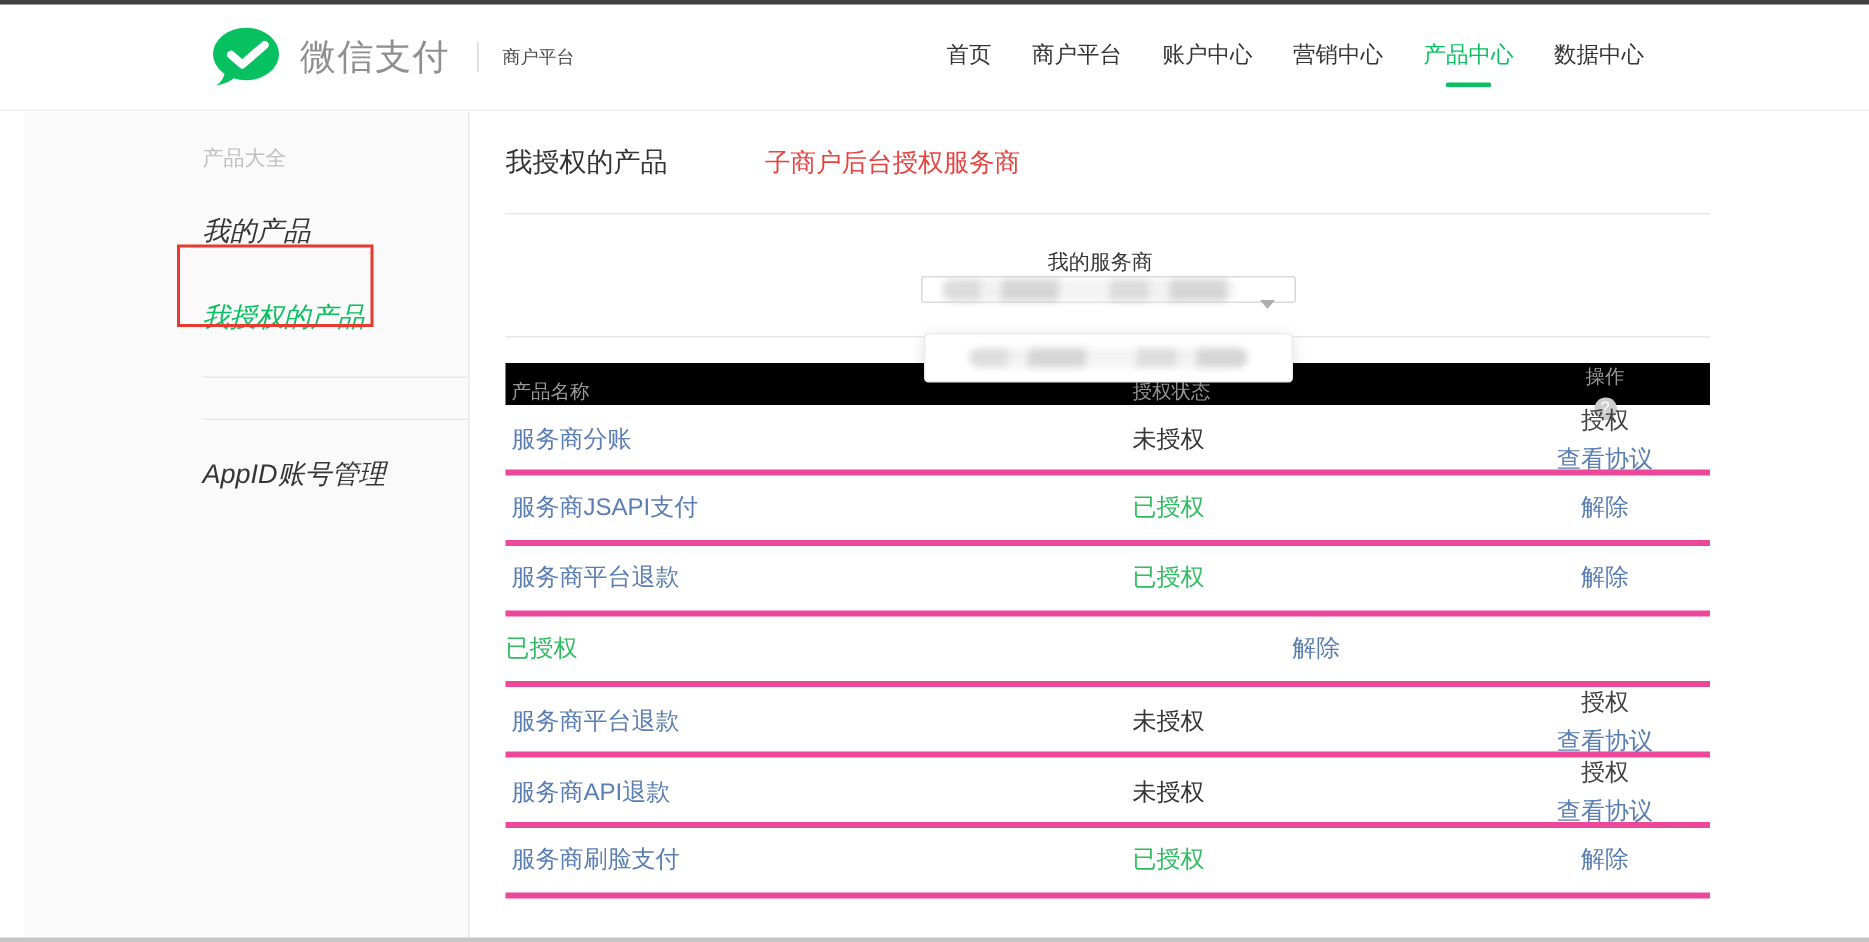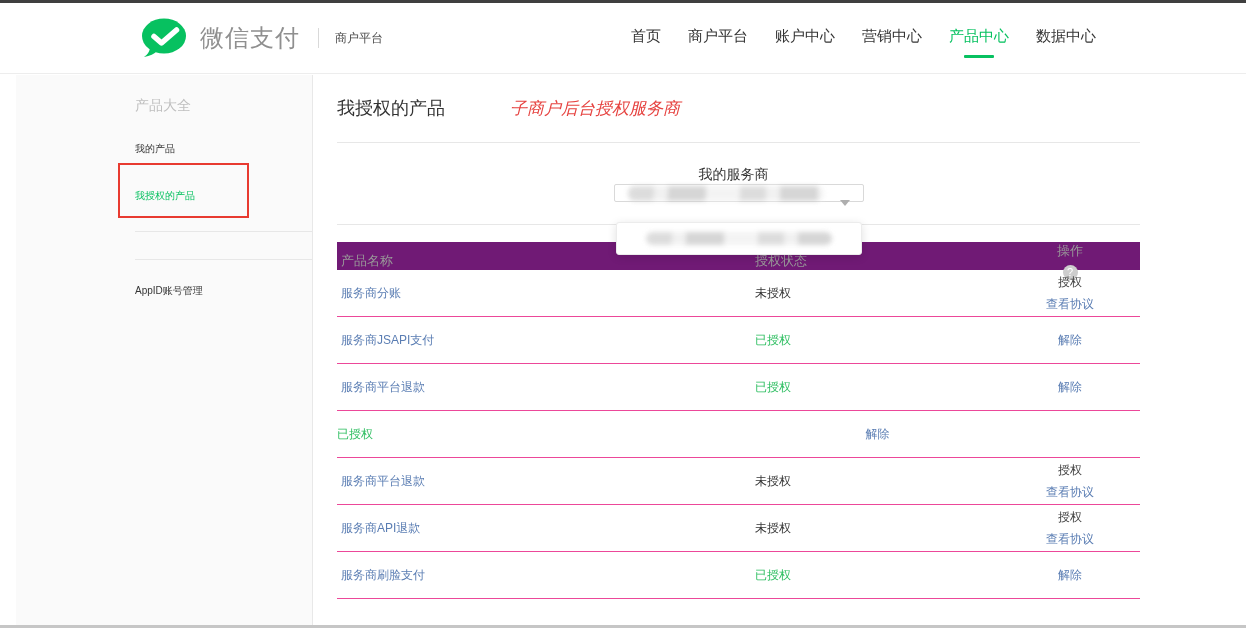--- a/index.html
+++ b/index.html
@@ -23,65 +23,65 @@
   .nav-item { font-size:15px; color:#353535; position:relative; padding:10px 0 14px; cursor:pointer; }
   .nav-item.active { color:#07c160;font-family:Liberation Mono, monospace; }
   .nav-item.active::after { content:""; position:absolute; left:50%; transform:translateX(-50%);
             bottom:2px; width:30px; height:3px; background:#07c160; border-radius:1px; }
 
   
   .sidebar { position:absolute; top:75px; left:16px; width:297px; height:550px;
              background:#fafafa; border-right:1px solid #e8e8e8; }
   .side-inner { padding-left:119px; }
   .side-section-title { margin-top:22px; font-size:14px; color:#bfbfbf; }
-  .side-item { font-size:10px; color:#353535; cursor:pointer; }
+  .side-item { font-size:18px; color:#353535; cursor:pointer;font-style:italic; }
   .side-item.active { color:#07c160; }
   .si-1 { margin-top:27px; }
   .si-2 { margin-top:33px; }
   .si-3 { margin-top:25px; }
   .si-4 { margin-top:24px; }
   .side-divider { height:1px; background:#e7e7e7; margin-left:119px; }
   .sd-1 { margin-top:28px; }
   .sd-2 { margin-top:27px; }
   .red-box { position:absolute; left:118px; top:163px; width:131px; height:55px;
              border:2px solid #e83a30; z-index:20; pointer-events:none; }
 
   
   .content { position:absolute; top:72px; left:337px; width:803px; }
   .title-row { display:flex; align-items:baseline; padding-top:24px; }
   .page-title { font-size:18px; color:#333; }
-  .annotation { font-size:17px; color:#e64340; margin-left:65px;font-style:italic; }
+  .annotation { font-size:17px; color:#e64340; margin-left:65px; }
   .h-divider { height:1px; background:#e7e7e7; }
   .hd-1 { margin-top:22px; }
   .hd-2 { margin-top:22px; }
 
   .provider-row { margin-top:23px; display:flex; align-items:center; height:36px;flex-direction:column; }
   .provider-label { width:80px; font-size:14px; color:#353535; }
   .select { position:relative; width:250px; height:36px; border:1px solid #d9d9d9; border-radius:2px;
             background:#fff; display:flex; align-items:center; cursor:pointer; }
   .caret { position:absolute; right:13px; top:15px; width:0; height:0;
            border-left:5px solid transparent; border-right:5px solid transparent; border-top:6px solid #aeaeae; }
   .redacted { filter:blur(2.5px); border-radius:7px; opacity:.85;
               background:repeating-linear-gradient(93deg,#d7d7d7 0 26px,#efefef 26px 40px,#cfcfcf 40px 78px,#f2f2f2 78px 112px); }
   .redacted.in-select { width:196px; height:15px; margin-left:13px; }
   .dropdown-panel { position:absolute; left:1px; top:37px; width:246px; height:33px; background:#fff;
                     border:1px solid #ececec; border-radius:3px; box-shadow:0 2px 10px rgba(0,0,0,.12);
                     display:flex; align-items:center; z-index:15; }
   .redacted.in-option { width:186px; height:13px; margin-left:29px; }
 
   
   .table { margin-top:17px; }
-  .thead { height:28px; background:#701a75; display:grid; grid-template-columns:418px 245px 1fr;
+  .thead { height:28px; background:#000000; display:grid; grid-template-columns:418px 245px 1fr;
            align-items:center; font-size:13px; color:#999; }
   .thead .c1, .trow .c1 { padding-left:4px; }
   .th-action { display:flex; align-items:center; gap:8px; }
   .help-icon { width:15px; height:15px; border-radius:50%; background:#cdcdcd; color:#fff;
                font-size:11px; line-height:15px; text-align:center; cursor:pointer; }
   .trow { height:47px; display:grid; grid-template-columns:418px 245px 1fr; align-items:center;
-          border-bottom:1px solid #ec4899; font-size:12px; }
+          border-bottom:4px solid #ec4899; font-size:16px; }
   .link { color:#5a7db3; text-decoration:none; cursor:pointer; }
   .status { color:#353535; }
   .status.green { color:#2dbe60; }
   .c3 { display:flex; align-items:center; gap:5px;flex-direction:column; }
   .action-disabled { color:#404040; }
 </style>
 </head>
 <body>
 
 <div class="page">

